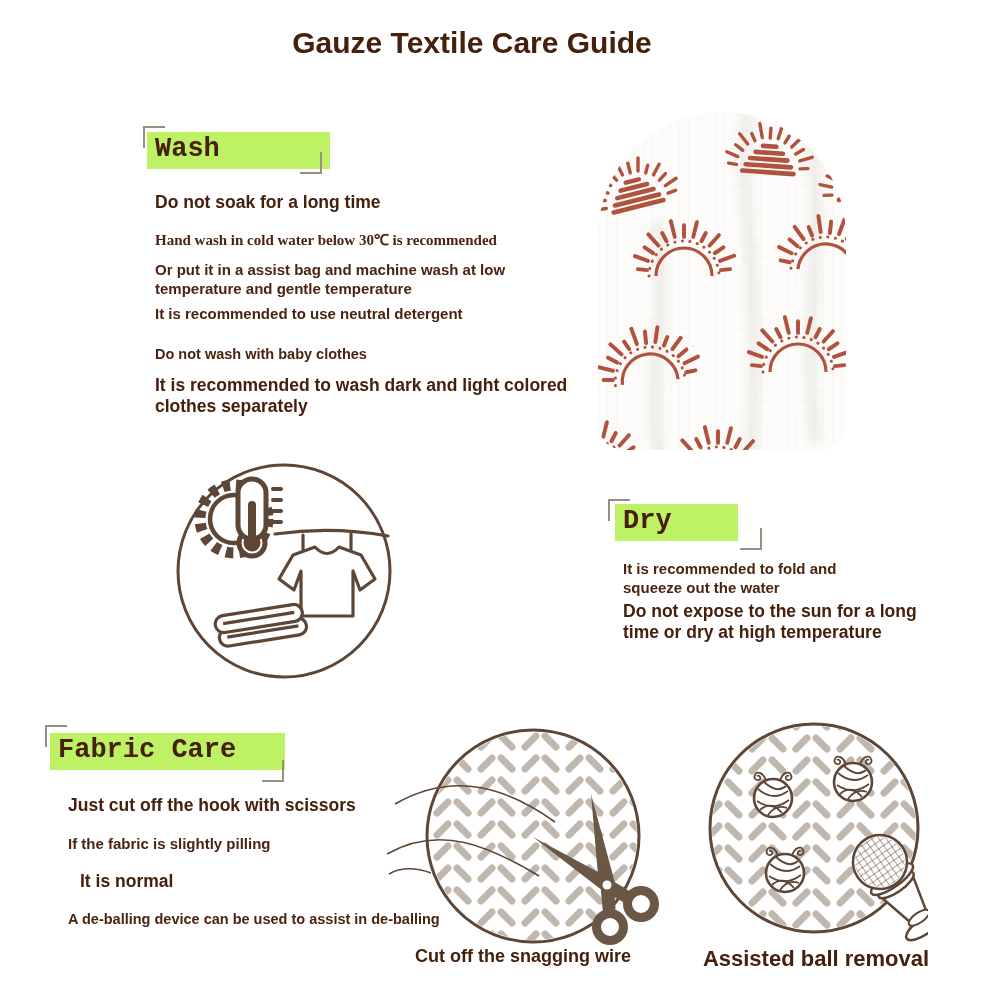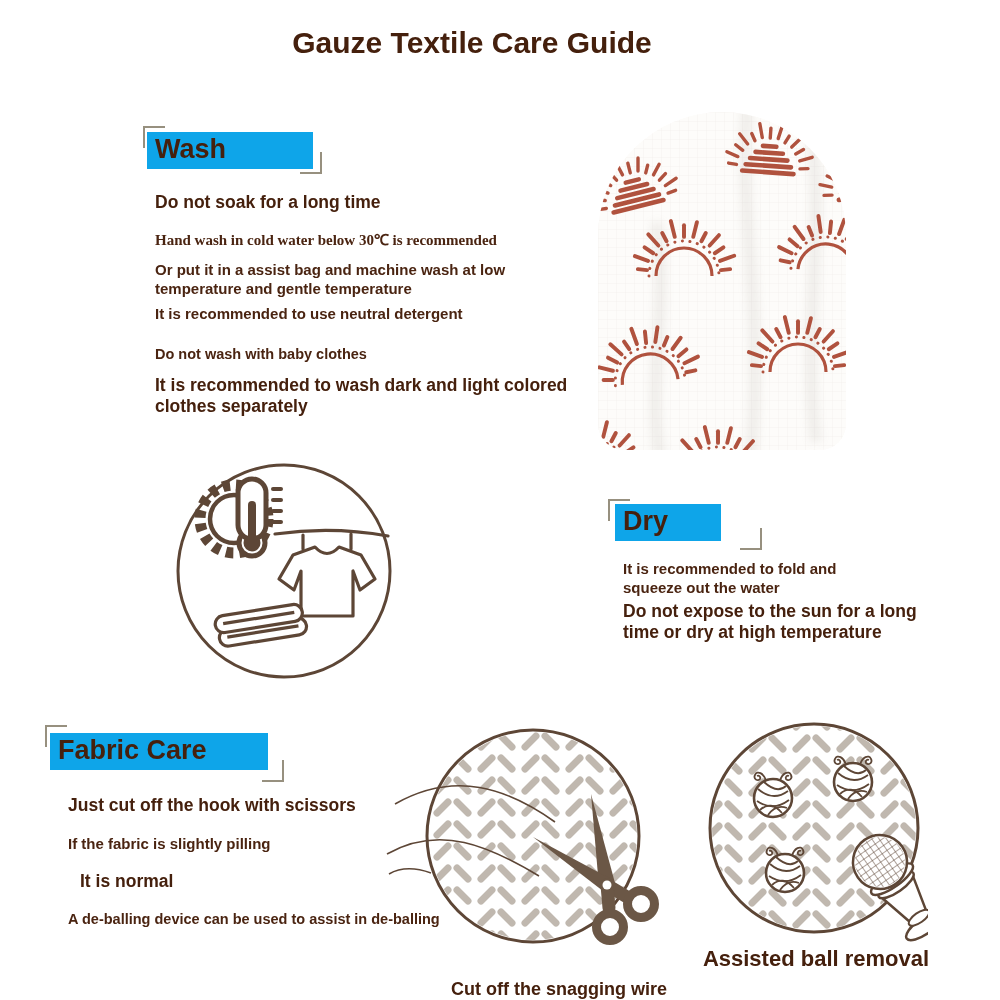--- a/index.html
+++ b/index.html
@@ -4,21 +4,21 @@
 <style>
   html,body{margin:0;padding:0;background:#fff;}
   #canvas{position:relative;width:928px;height:1000px;background:#ffffff;overflow:hidden;
           font-family:"Liberation Sans",sans-serif;color:#45200d;}
   .abs{position:absolute;}
   .title{left:0;top:26px;width:944px;text-align:center;font-size:30px;font-weight:bold;color:#45200d;}
   
   .br-tl{width:20px;height:20px;border-top:2px solid #97907f;border-left:2px solid #97907f;}
   .br-br{width:20px;height:20px;border-bottom:2px solid #97907f;border-right:2px solid #97907f;}
   
-  .h-box{background:#0ea5e9;display:inline-block;padding:3px 10px 6px 8px;}
+  .h-box{background:#bef264;display:inline-block;padding:3px 27px 6px 8px;font-family:Liberation Mono, monospace;}
   .sec-h{font-size:27px;font-weight:bold;color:#45200d;line-height:1.05;}
   
   .item{font-weight:bold;color:#4a2411;white-space:pre-line;line-height:1.25;}
   .big{font-size:17.5px;color:#45200d;line-height:1.18;}
   .med{font-size:15px;}
   .sml{font-size:14.5px;}
   .caption{font-size:18px;font-weight:bold;text-align:center;color:#45200d;}
   
   .photo{left:598px;top:112px;width:248px;height:338px;border-radius:124px 124px 26px 26px;
          overflow:hidden;background:#fdfcfa;}
@@ -184,21 +184,21 @@
       <path d="M148,129 L226,171 L218,183 Z"></path>
       <g stroke="#6b5746" stroke-width="13" stroke-linecap="round">
         <line x1="222" y1="177" x2="242" y2="189"></line>
         <line x1="222" y1="177" x2="224" y2="200"></line>
       </g>
       <circle cx="256" cy="196" r="13.5" fill="none" stroke="#6b5746" stroke-width="9"></circle>
       <circle cx="225" cy="219" r="13.5" fill="none" stroke="#6b5746" stroke-width="9"></circle>
       <circle cx="222" cy="177" r="4.5" fill="#fff"></circle>
     </g>
   </svg>
-  <div class="abs caption" style="left:424px;top:946px;width:270px;margin-top:33px;">Cut off the snagging wire</div>
+  <div class="abs caption" style="left:388px;top:946px;width:270px;">Cut off the snagging wire</div>
 
   <svg class="abs" style="left:700px;top:710px;" width="248" height="238" viewBox="0 0 248 238">
     <defs>
       <pattern id="weave2" width="44" height="44" patternUnits="userSpaceOnUse">
         <g stroke="#c0b8af" stroke-width="7" stroke-linecap="round">
           <line x1="8" y1="17" x2="19" y2="6"></line>
             <line x1="8" y1="39" x2="19" y2="28"></line>
           <line x1="28" y1="6" x2="39" y2="17"></line>
             <line x1="28" y1="28" x2="39" y2="39"></line>
         </g>

